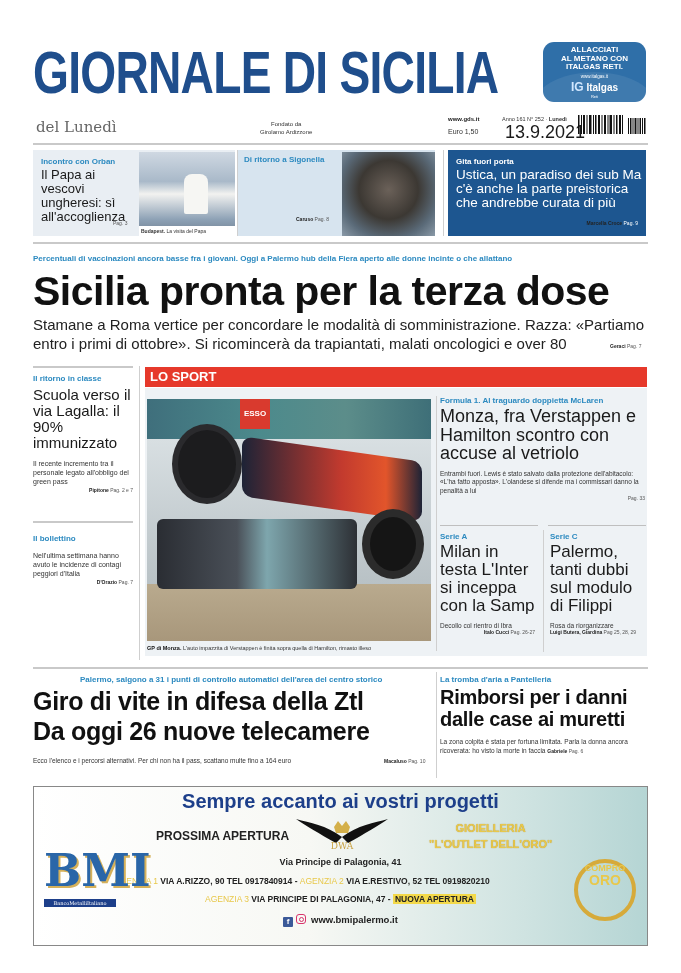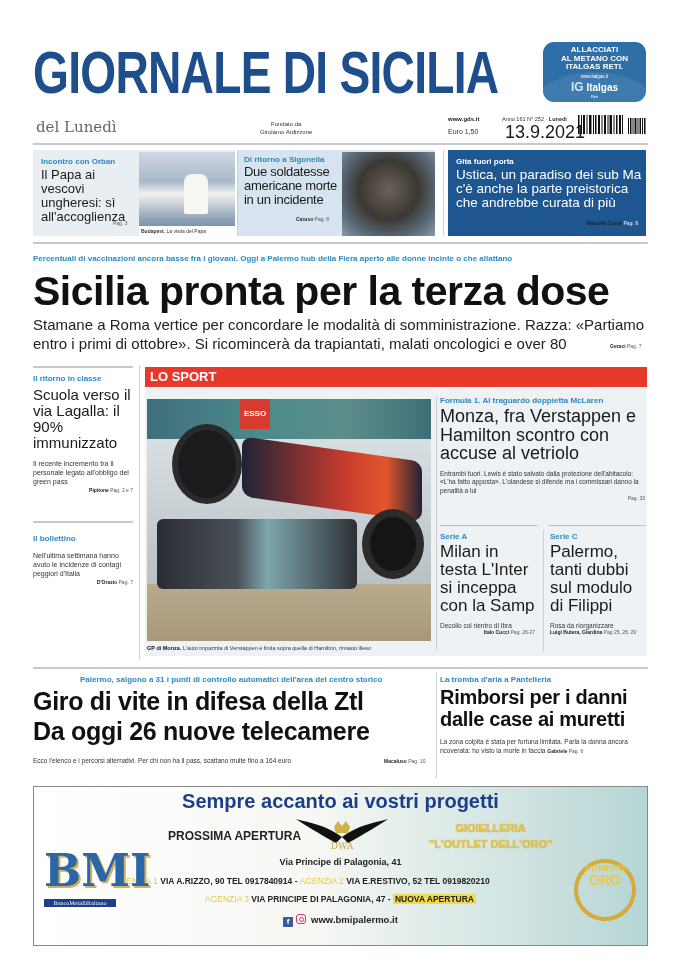--- a/index.html
+++ b/index.html
@@ -75,21 +75,21 @@
   
   .ztl-headline { left: 33px; top: 686px; font-size: 25px; line-height: 30px; font-weight: 700; color: #111; letter-spacing: -0.3px; }
   .ztl-sub { left: 33px; top: 757px; font-size: 6.5px; color: #333; }
 
   .pant-headline { left: 440px; top: 686px; font-size: 20px; line-height: 22px; font-weight: 700; color: #111; letter-spacing: -0.3px; }
   .pant-sub { left: 440px; top: 737px; width: 210px; font-size: 6.5px; line-height: 9px; color: #333; }
 
   
   .ad { left: 33px; top: 786px; width: 615px; height: 160px; border: 1px solid #888; background: linear-gradient(90deg, #ffffff 0%, #f7f8f4 45%, #cfe3e1 80%, #b5d5d4 100%); overflow: hidden; }
   .ad-slogan { left: 0; width: 100%; top: 3px; text-align: center; font-size: 20px; font-weight: 700; color: #1d3f8a; }
-  .ad-prossima { left: 100px; top: 42px; font-size: 12px; font-weight: 700; color: #222; padding-left: 34px; }
+  .ad-prossima { left: 88px; top: 42px; font-size: 12px; font-weight: 700; color: #222; padding-left: 34px; }
   .ad-gioi { left: 395px; top: 33px; font-size: 11px; font-weight: 700; color: #e8c84b; text-align: center; line-height: 16px; text-shadow: 0 0 1px #b28a1a; }
   .ad-via { left: 0; width: 100%; top: 70px; text-align: center; font-size: 9px; font-weight: 700; color: #222; }
   .ad-ag1 { left: 80px; top: 89px; font-size: 8.5px; font-weight: 700; color: #222; white-space: nowrap; }
   .ad-ag2 { left: 0; width: 100%; top: 107px; text-align: center; font-size: 8.5px; font-weight: 700; color: #222; }
   .ad-ag { color: #e8c84b; font-weight: 400; }
   .ad-hl { background: #f3d94a; padding: 0 2px; }
   .ad-web { left: 0; width: 100%; top: 127px; text-align: center; font-size: 9.5px; font-weight: 700; color: #222; }
   .ad-logo { left: 10px; top: 56px; width: 72px; height: 90px; }
   .ad-compro { left: 540px; top: 72px; width: 62px; height: 62px; border-radius: 50%; border: 4px solid #d6aa3a; text-align: center; color: #e8c84b; font-weight: 700; }
   .wings { left: 262px; top: 30px; width: 92px; height: 36px; }
@@ -161,21 +161,20 @@
   <div class="photo" style="left:106px;top:2px;width:96px;height:84px;background:linear-gradient(180deg,#cfd8e2 0%,#a9b9c9 35%,#f2f2f0 50%,#8ea2b6 80%,#6f7e8f 100%);">
     <div style="position:absolute;left:45px;top:22px;width:24px;height:40px;background:#f6f6f3;border-radius:8px 8px 2px 2px;"></div>
     <div style="position:absolute;left:0;bottom:0;width:100%;height:10px;background:#fff;font-size:5px;padding:2px;color:#333;"><b>Budapest.</b><span> La visita del Papa</span></div>
   </div>
 </div>
 
 <div class="abs vdiv" style="left:237px;top:150px;height:86px;"></div>
 
 <div class="abs teaser t2">
   <div class="abs kicker" style="left:6px;top:5px;">Di ritorno a Sigonella</div>
-  <div class="abs teaser-text" style="left:6px;top:15px;width:100px;letter-spacing:-0.3px;">Due soldatesse americane morte in un incidente</div>
   <div class="abs byline" style="left:58px;top:66px;"><b>Caruso</b><span> Pag. 8</span></div>
   <div class="photo" style="left:104px;top:2px;width:93px;height:84px;background:radial-gradient(ellipse at 50% 45%,#6b6159 0%,#3c3833 45%,#5a6a78 75%,#8a9aa8 100%);"></div>
 </div>
 
 <div class="abs vdiv" style="left:443px;top:150px;height:86px;"></div>
 
 <div class="abs teaser t3">
   <div class="abs kicker" style="left:8px;top:7px;">Gita fuori porta</div>
   <div class="abs teaser-text" style="left:8px;top:18px;width:188px;">Ustica, un paradiso dei sub Ma c'è anche la parte preistorica che andrebbe curata di più</div>
   <div class="abs byline" style="right:8px;top:70px;"><b>Marcella Croce</b><span> Pag. 9</span></div>

